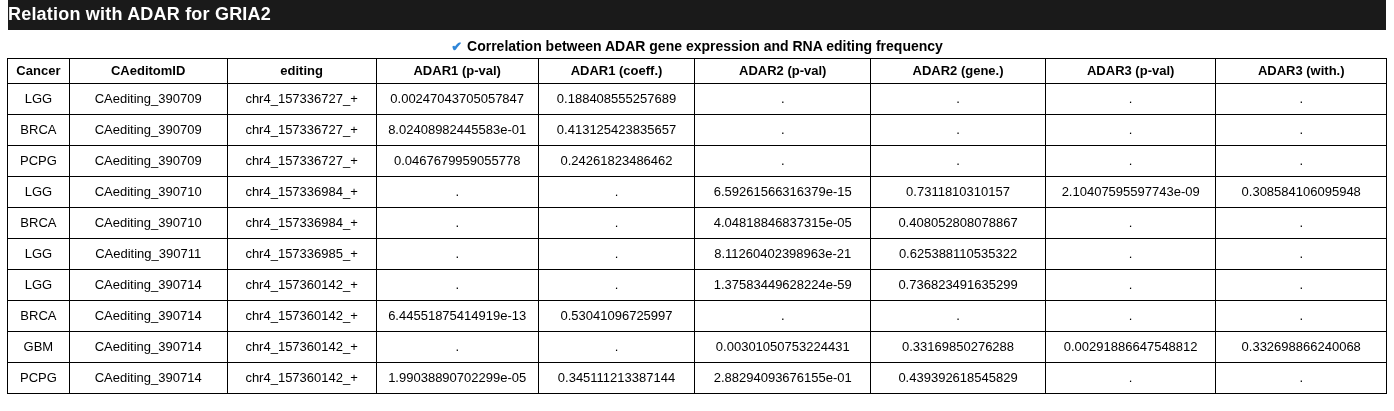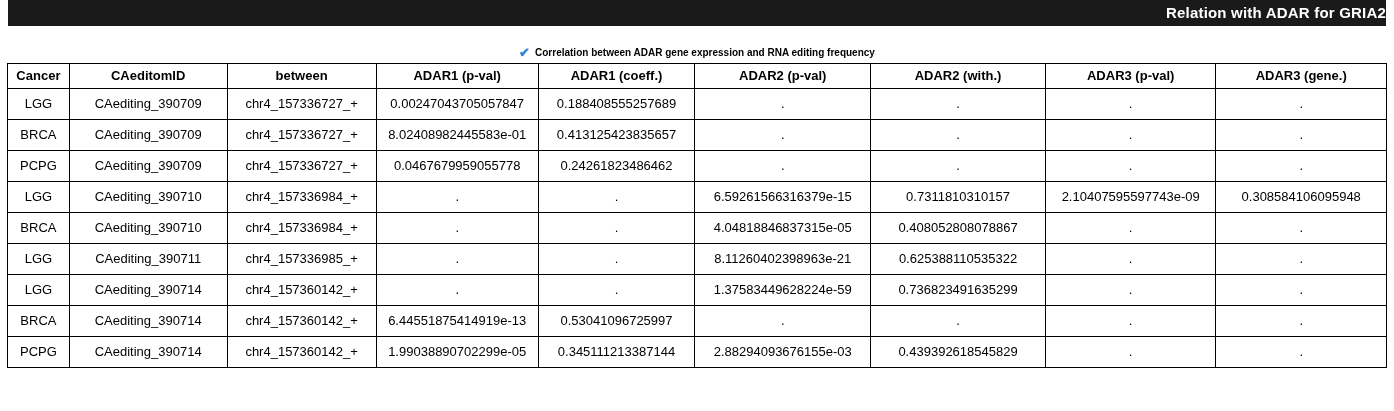--- a/index.html
+++ b/index.html
@@ -16,42 +16,42 @@
     overflow: hidden;
   }
   .page {
     width: 1394px;
     position: relative;
   }
   .title-bar {
     background: #1a1a1a;
     color: #ffffff;
     font-weight: bold;
-    font-size: 15px;
-    text-align: right;
+    font-size: 18px;
+    text-align: left;
     padding: 4px 0 5px 0;
-    margin: 0 8px 16px 8px;
+    margin: 0 8px 4px 8px;
     letter-spacing: 0.2px;
   }
   .subtitle-row {
     display: flex;
     align-items: center;
     justify-content: center;
     gap: 5px;
     padding: 4px 0 4px 0;
   }
   .check-icon {
     color: #2f86d8;
     font-size: 13px;
     line-height: 1;
     font-weight: bold;
   }
   .subtitle-text {
     font-weight: bold;
-    font-size: 10px;
+    font-size: 14px;
     color: #000;
   }
   table.grid {
     border-collapse: collapse;
     width: 1380px;
     margin: 0 7px;
     table-layout: fixed;
     padding-left: 41px;
   }
   table.grid th, table.grid td {
@@ -102,27 +102,27 @@
         <col class="c4">
       <col class="c5">
         <col class="c6">
         <col class="c7">
         <col class="c8">
     </colgroup>
     <thead>
       <tr>
         <th>Cancer</th>
         <th>CAeditomID</th>
-        <th>between</th>
+        <th>editing</th>
         <th>ADAR1 (p-val)</th>
         <th>ADAR1 (coeff.)</th>
         <th>ADAR2 (p-val)</th>
-        <th>ADAR2 (with.)</th>
+        <th>ADAR2 (gene.)</th>
         <th>ADAR3 (p-val)</th>
-        <th>ADAR3 (gene.)</th>
+        <th>ADAR3 (with.)</th>
       </tr>
     </thead>
     <tbody>
       <tr>
         <td>LGG</td>
         <td>CAediting_390709</td>
         <td>chr4_157336727_+</td>
         <td>0.00247043705057847</td>
         <td>0.188408555257689</td>
         <td>.</td>
@@ -201,26 +201,37 @@
         <td>CAediting_390714</td>
         <td>chr4_157360142_+</td>
         <td>6.44551875414919e-13</td>
         <td>0.53041096725997</td>
         <td>.</td>
         <td>.</td>
         <td>.</td>
         <td>.</td>
       </tr>
       <tr>
+        <td>GBM</td>
+        <td>CAediting_390714</td>
+        <td>chr4_157360142_+</td>
+        <td>.</td>
+        <td>.</td>
+        <td>0.00301050753224431</td>
+        <td>0.33169850276288</td>
+        <td>0.00291886647548812</td>
+        <td>0.332698866240068</td>
+      </tr>
+      <tr>
         <td>PCPG</td>
         <td>CAediting_390714</td>
         <td>chr4_157360142_+</td>
         <td>1.99038890702299e-05</td>
         <td>0.345111213387144</td>
-        <td>2.88294093676155e-03</td>
+        <td>2.88294093676155e-01</td>
         <td>0.439392618545829</td>
         <td>.</td>
         <td>.</td>
       </tr>
     </tbody>
   </table>
 
 </div>
 
 </body></html>

